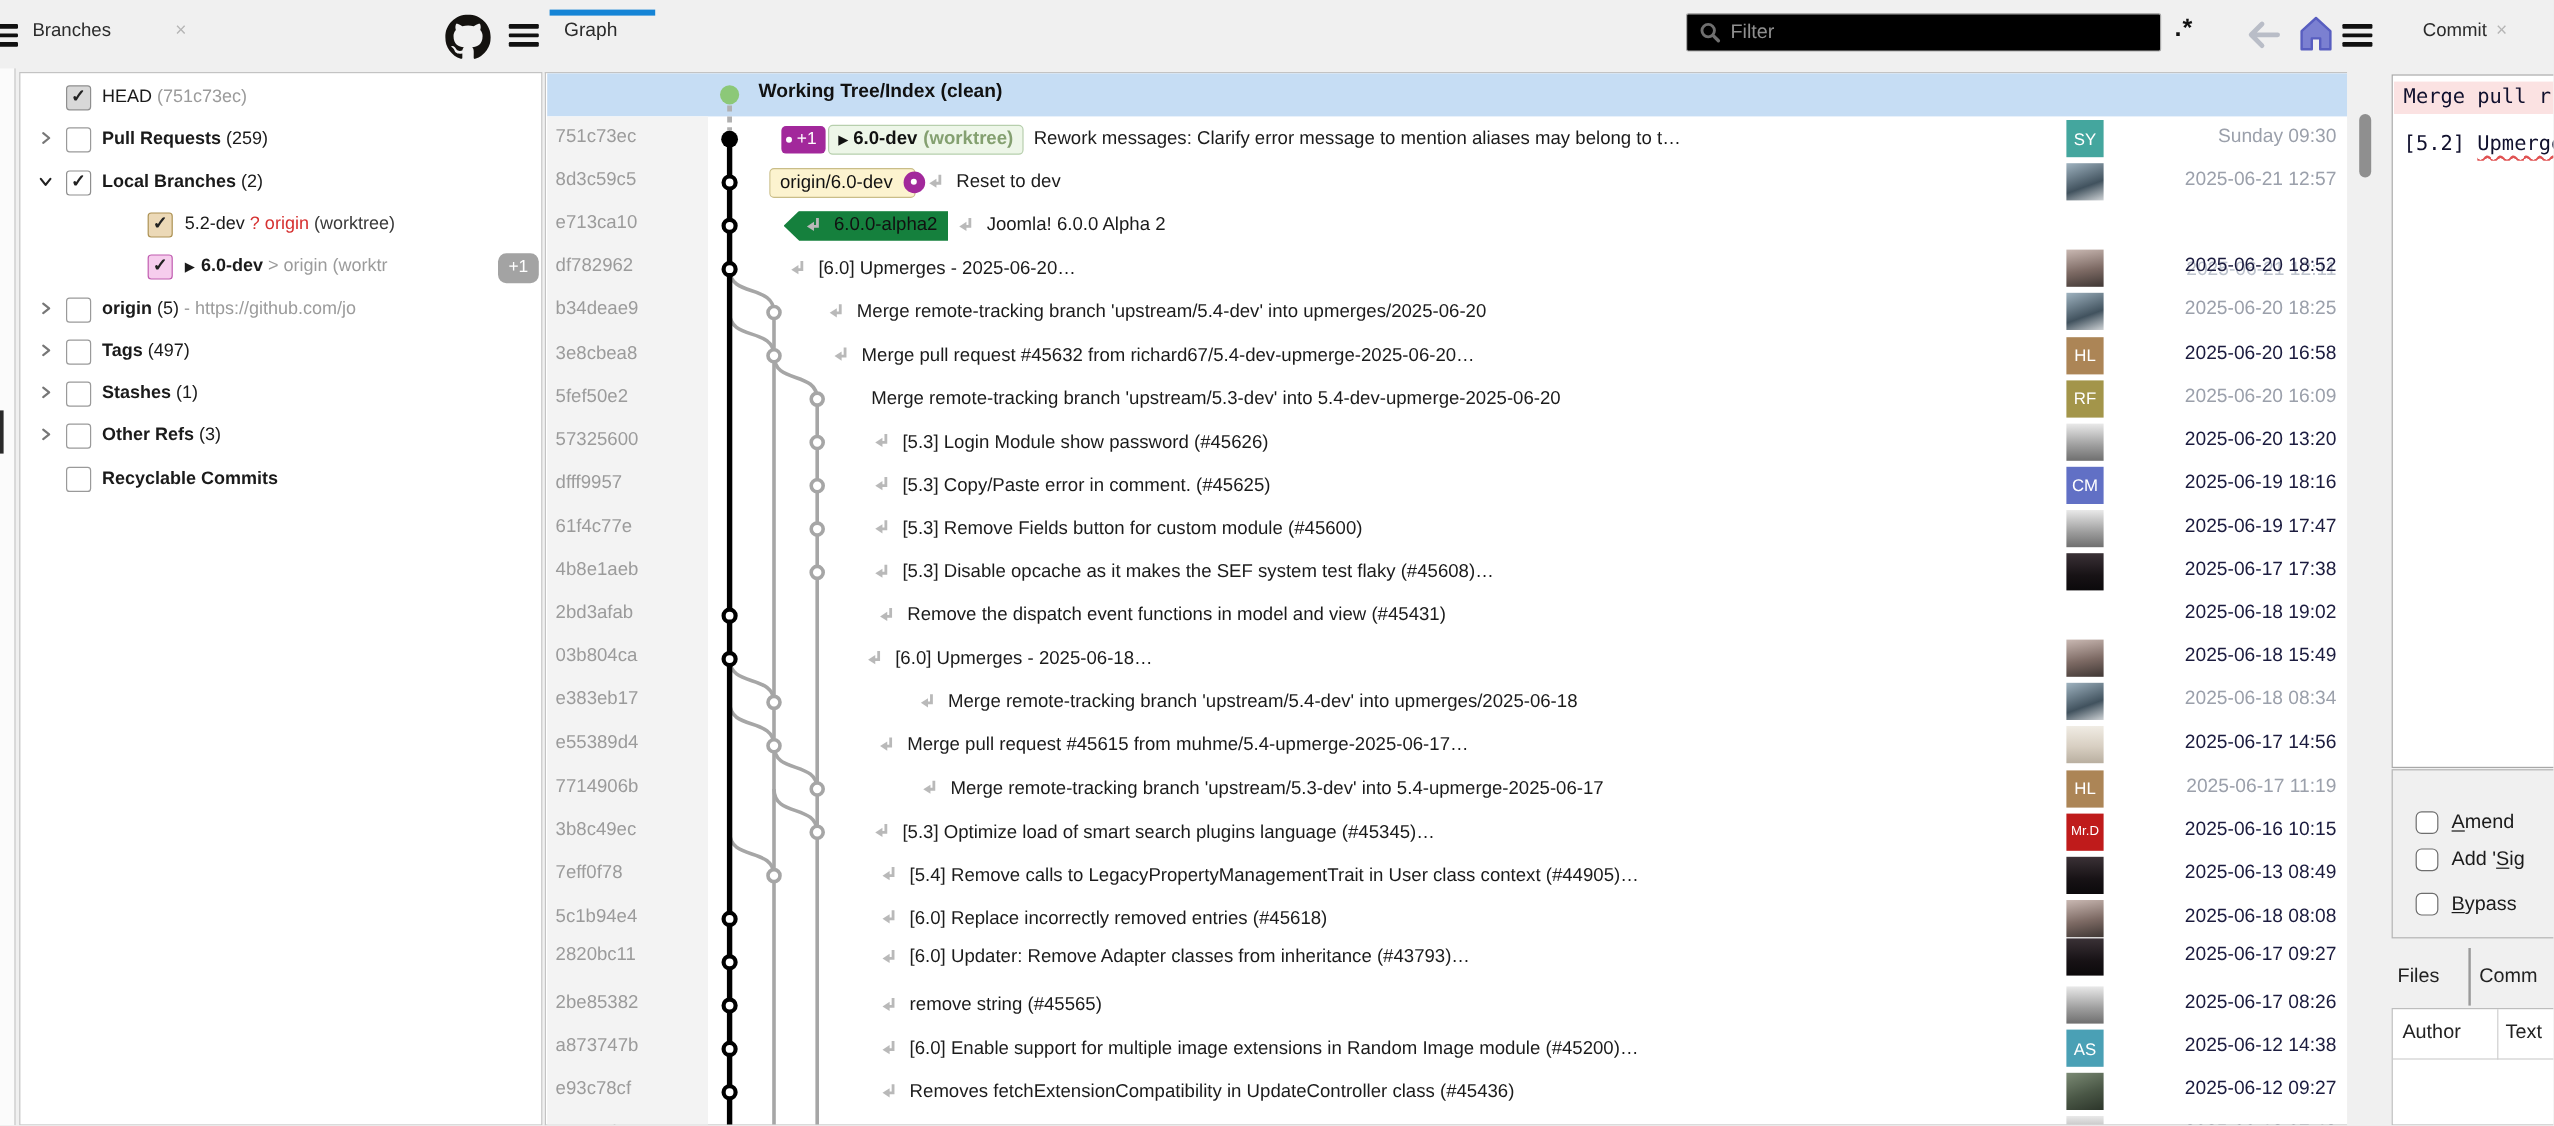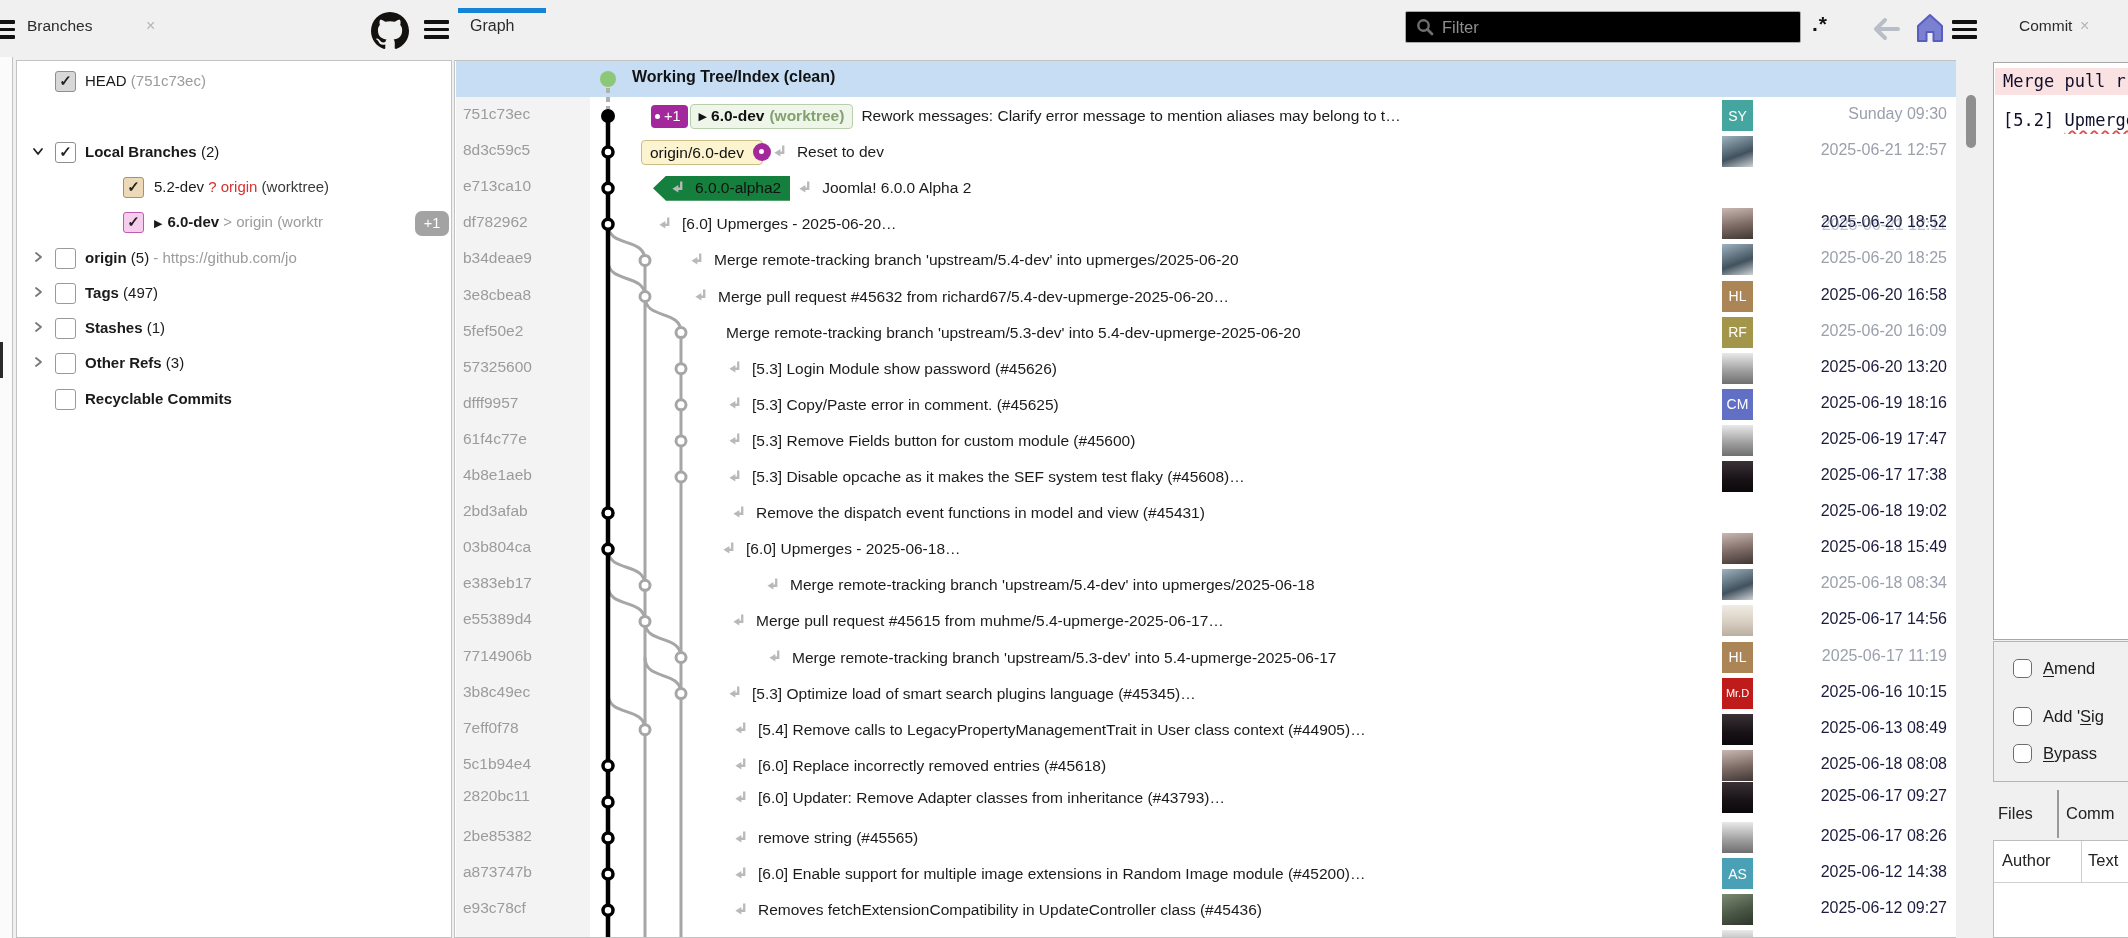--- a/index.html
+++ b/index.html
@@ -144,20 +144,27 @@
 
   <div id="rail">
       <div class="mark"></div>
     </div>
 
   <div id="sidebar">
       <div class="sb-row" style="top: 5px;">
         <span class="sb-cb" style="left:38px;background:#d8d8d8;border-color:#8f8f8f;">✓</span>
         <span class="sb-text" style="left:68px;"><span class="">HEAD</span> <span style="color:#9b9b9b">(751c73ec)</span></span>
       </div>
+      <div class="sb-row" style="top: 40.3px;">
+        <span class="chev"><svg width="14" height="14" viewBox="0 0 14 14">
+            <path d="M5 3 L10 7 L5 11" fill="none" stroke="#777" stroke-width="1.8" stroke-linecap="round" stroke-linejoin="round"></path>
+          </svg></span>
+        <span class="sb-cb" style="left:38px;background:#fff;border-color:#9a9a9a;"></span>
+        <span class="sb-text" style="left:68px;"><span class="bold">Pull Requests</span> <span>(259)</span></span>
+      </div>
       <div class="sb-row" style="top: 75.6px;">
         <span class="chev"><svg width="14" height="14" viewBox="0 0 14 14">
             <path d="M3 5 L7 10 L11 5" fill="none" stroke="#222" stroke-width="1.8" stroke-linecap="round" stroke-linejoin="round"></path>
           </svg></span>
         <span class="sb-cb" style="left:38px;background:#ffffff;border-color:#8f8f8f;">✓</span>
         <span class="sb-text" style="left:68px;"><span class="bold">Local Branches</span> <span>(2)</span></span>
       </div>
       <div class="sb-row" style="top: 110.9px;">
         <span class="sb-cb" style="left:106px;background:#ecd9b7;border-color:#ad9254;">✓</span>
         <span class="sb-text" style="left:137px;"><span class="">5.2-dev</span> <span style="color:#d63030">? origin</span> <span style="color:#3a3a3a">(worktree)</span></span>
@@ -541,21 +548,21 @@
   <div id="scrollgap"></div>
   <div id="scrollthumb"></div>
 
   <div id="msgbox">
     <div id="msgline1">Merge pull r</div>
     <div id="msgline2">
       <span>[5.2] </span><span class="sq">Upmerges</span>
     </div>
   </div>
   <div id="optbox">
-    <div class="opt" style="top:17px;">
+    <div class="opt" style="top:34px;">
         <span class="box"></span>
         <span><u>A</u><span>mend</span></span>
       </div>
     <div class="opt" style="top:65px;">
         <span class="box"></span>
         <span><span>Add '</span><u>S</u><span>ig</span></span>
       </div>
     <div class="opt" style="top:102px;">
         <span class="box"></span>
         <span><u>B</u><span>ypass</span></span>

